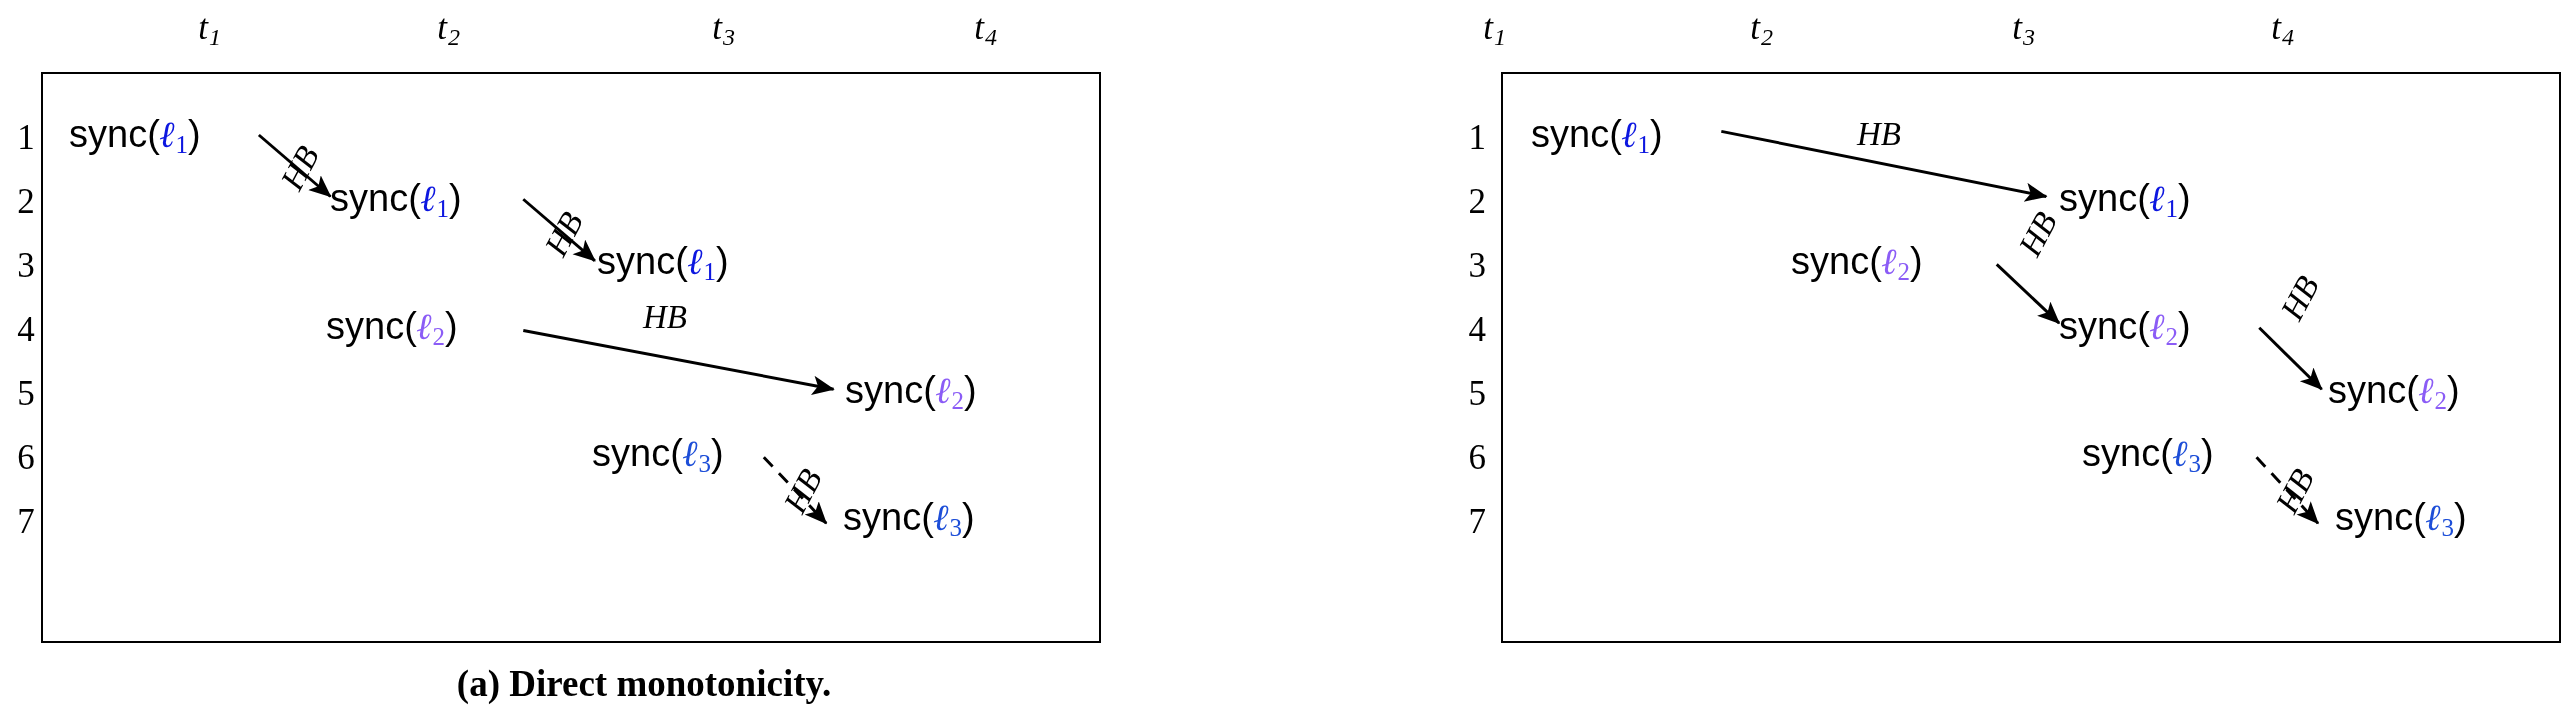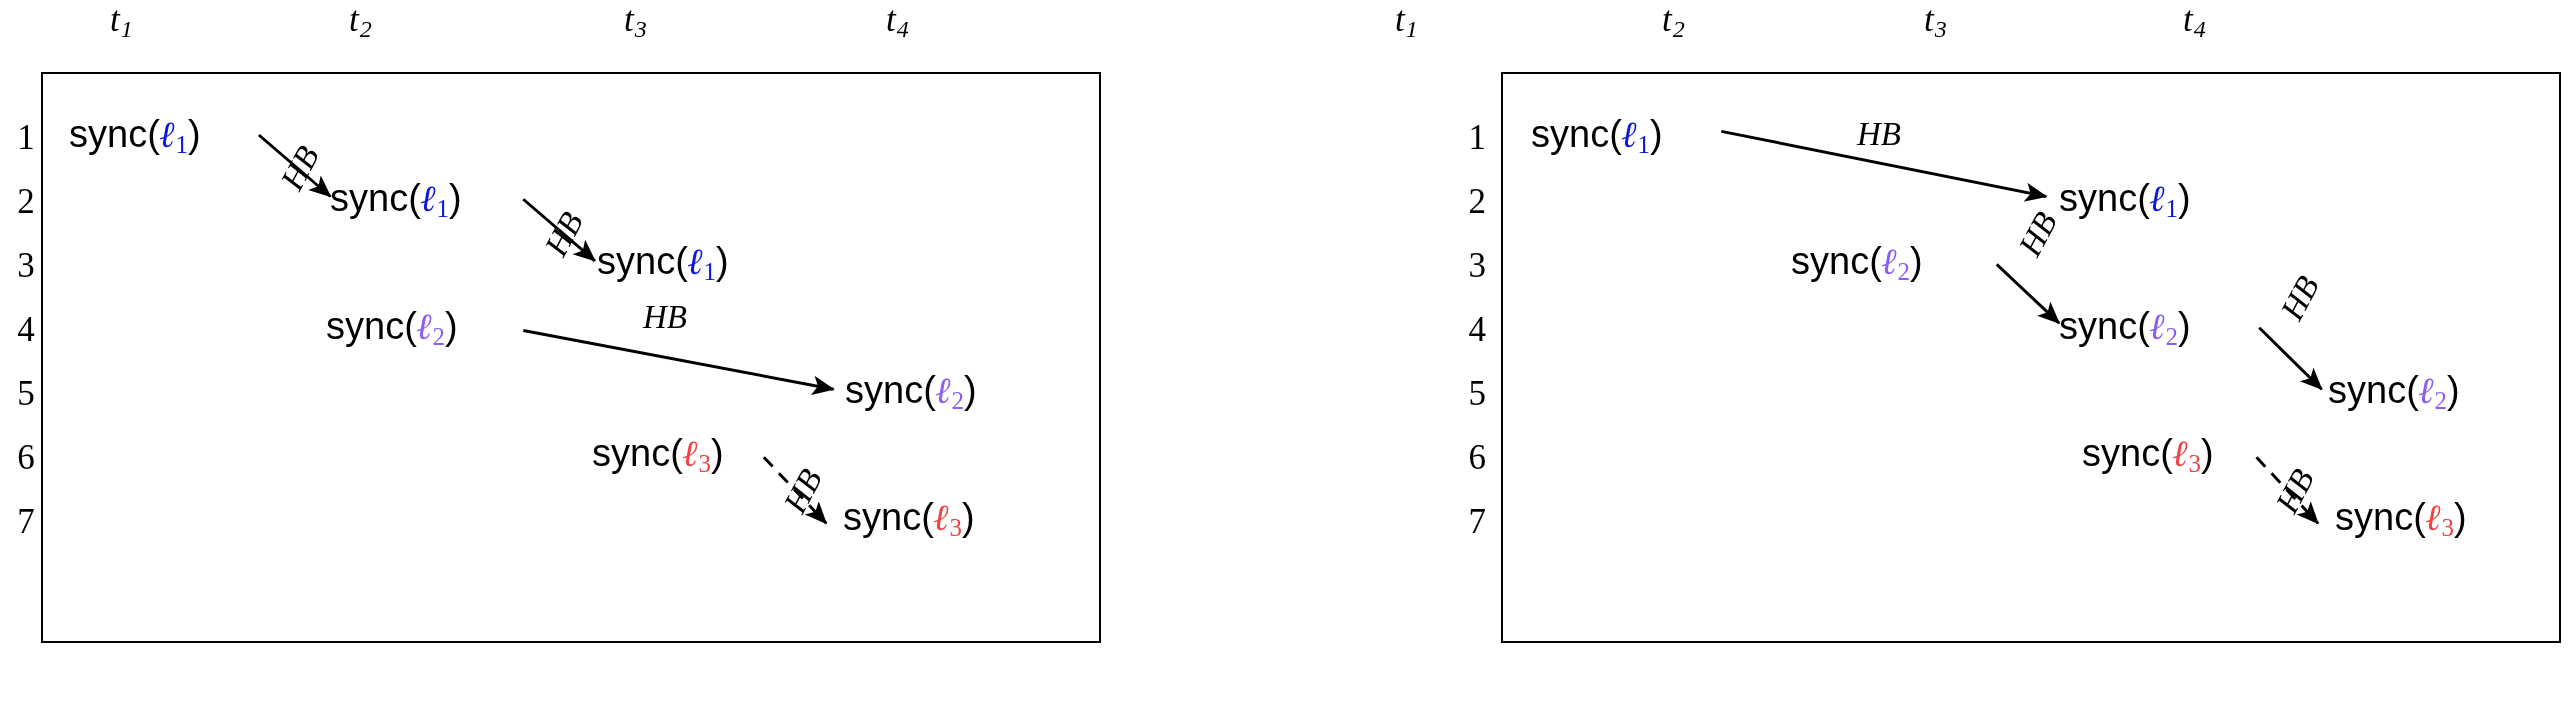--- a/index.html
+++ b/index.html
@@ -2,37 +2,37 @@
 <html style="font-size:14.7px"><head>
 <meta charset="utf-8">
 <style>
   html,body{margin:0;padding:0;background:#fff;}
   body{width:2576px;height:729px;font-family:"Liberation Sans",sans-serif;color:#000;overflow:hidden;}
   .figure{position:relative;width:2576px;height:729px;}
   .panel{position:absolute;top:0;height:729px;width:1288px;}
   .panel-a{left:0;}
   .panel-b{left:1288px;}
 
-  .colhead{position:absolute;top:0;width:110px;text-align:left;
+  .colhead{position:absolute;top:8px;width:110px;text-align:right;
            font-family:"Liberation Serif",serif;font-style:italic;font-size:35px;line-height:40px;}
   .colhead sub{font-size:24px;font-style:italic;vertical-align:baseline;position:relative;top:5.5px;left:0.9px;}
 
   .box{position:absolute;border:2.8px solid #000;background:#fff;box-sizing:border-box;}
 
   .rownum{position:absolute;width:31px;text-align:right;
           font-family:"Liberation Serif",serif;font-size:35px;line-height:35px;}
 
   .ev{position:absolute;white-space:nowrap;font-family:"Liberation Sans",sans-serif;
       font-size:38px;line-height:38px;color:#000;}
   .ev .lock{font-family:"Liberation Serif",serif;font-style:italic;font-weight:bold;font-size:37px;}
   .ev .lock sub{font-weight:normal;font-style:normal;font-family:"Liberation Serif",serif;
                 font-size:25px;vertical-align:baseline;position:relative;top:6.4px;}
   .l1{color:#0d17e0;}
   .l2{color:#8b5cf6;}
-  .l3{color:#ef4444;}
+  .l3{color:#1d4ed8;}
 
   .hb{position:absolute;white-space:nowrap;font-family:"Liberation Serif",serif;
       font-style:italic;font-size:33px;line-height:33px;color:#000;transform-origin:left center;}
 
   svg.arrows{position:absolute;left:0;top:0;width:1288px;height:729px;overflow:visible;pointer-events:none;}
 
   .caption{position:absolute;width:1288px;text-align:center;top:663px;left:0;
            font-family:"Liberation Serif",serif;font-weight:bold;font-size:37px;line-height:42px;}
 </style>
 </head>
@@ -75,20 +75,21 @@
     <div class="ev" style="left:326px; top:307px;"><span>sync(</span><span class="lock l2"><span>ℓ</span><sub>2</sub></span><span>)</span></div>
     <div class="ev" style="left:845px; top:371px;"><span>sync(</span><span class="lock l2"><span>ℓ</span><sub>2</sub></span><span>)</span></div>
     <div class="ev" style="left:592px; top:434px;"><span>sync(</span><span class="lock l3"><span>ℓ</span><sub>3</sub></span><span>)</span></div>
     <div class="ev" style="left:843px; top:498px;"><span>sync(</span><span class="lock l3"><span>ℓ</span><sub>3</sub></span><span>)</span></div>
 
     <div class="hb" style="left:290px;top:171px;transform:rotate(-62deg);">HB</div>
     <div class="hb" style="left:554px;top:237px;transform:rotate(-62deg);">HB</div>
     <div class="hb" style="left:643px;top:301px;">HB</div>
     <div class="hb" style="left:793px;top:494px;transform:rotate(-62deg);">HB</div>
 
+    <div class="caption">(a) Direct monotonicity.</div>
   </div>
 
   <div class="panel panel-b">
 
     <div class="colhead" style="left:107px;"><span>t</span><sub>1</sub></div>
     <div class="colhead" style="left:374px;"><span>t</span><sub>2</sub></div>
     <div class="colhead" style="left:636px;"><span>t</span><sub>3</sub></div>
     <div class="colhead" style="left:895px;"><span>t</span><sub>4</sub></div>
 
     <div class="rownum" style="left:167px;top:120px;">1</div>

